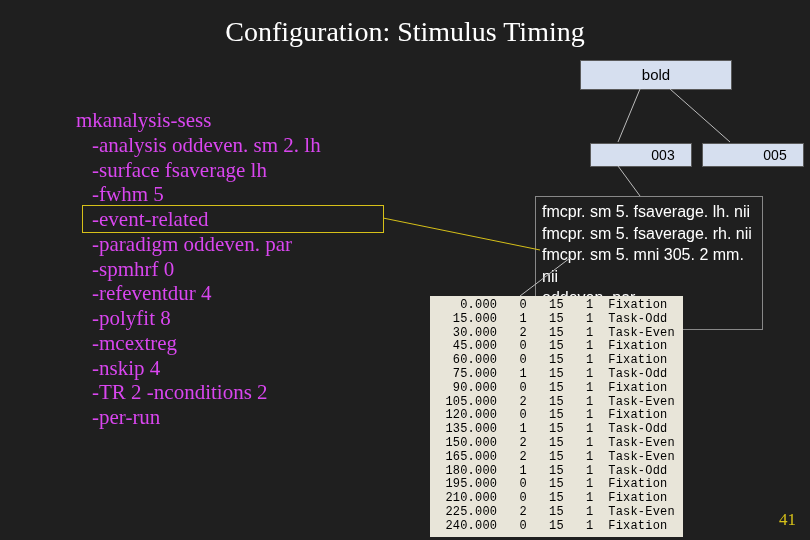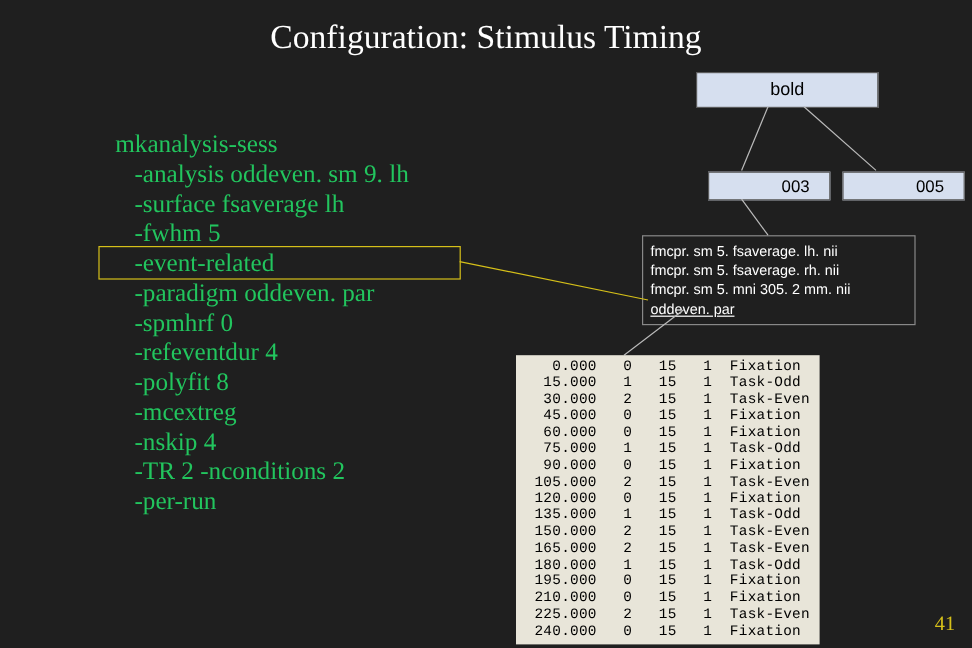--- a/index.html
+++ b/index.html
@@ -56,36 +56,35 @@
     padding-left: 44px;
   }
   .run-003 { left: 590px; }
   .run-005 { left: 702px; }
   .file-box {
     position: absolute;
     top: 196px;
     left: 535px;
     width: 214px;
     border: 1px solid #888;
-    padding: 4px 6px 4px 6px;
+    padding: 4px 6px 20px 6px;
     font-family: Arial, sans-serif;
-    font-size: 12px;
+    font-size: 16px;
     color: #fff;
     line-height: 1.35;
   }
   .file-box .par-line { text-decoration: underline; color: #fff; }
   .cmd-block {
     position: absolute;
     top: 108px;
     left: 76px;
     font-size: 21px;
     line-height: 1.18;
-    color: #22c55e;
+    color: #d946ef;
     white-space: nowrap;
-    margin-left: 20px;
   }
   .cmd-block .cmd { margin-left: 0; }
   .cmd-block .arg { margin-left: 16px; }
   .highlight-box {
     position: absolute;
     top: 205px;
     left: 82px;
     width: 300px;
     height: 26px;
     border: 1px solid #d6c019;
@@ -135,21 +134,21 @@
 
   <div class="file-box">
     <div>fmcpr. sm 5. fsaverage. lh. nii</div>
     <div>fmcpr. sm 5. fsaverage. rh. nii</div>
     <div>fmcpr. sm 5. mni 305. 2 mm. nii</div>
     <div class="par-line">oddeven. par</div>
   </div>
 
   <div class="cmd-block">
     <div class="cmd">mkanalysis-sess</div>
-    <div class="arg">-analysis oddeven. sm 9. lh</div>
+    <div class="arg">-analysis oddeven. sm 2. lh</div>
     <div class="arg">-surface fsaverage lh</div>
     <div class="arg">-fwhm 5</div>
     <div class="arg">-event-related</div>
     <div class="arg">-paradigm oddeven. par</div>
     <div class="arg">-spmhrf 0</div>
     <div class="arg">-refeventdur 4</div>
     <div class="arg">-polyfit 8</div>
     <div class="arg">-mcextreg</div>
     <div class="arg">-nskip 4</div>
     <div class="arg">-TR 2 -nconditions 2</div>

